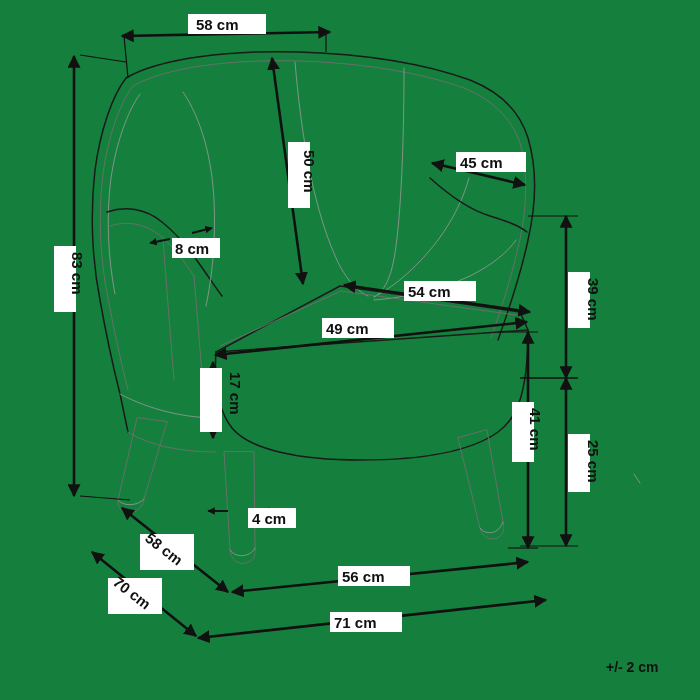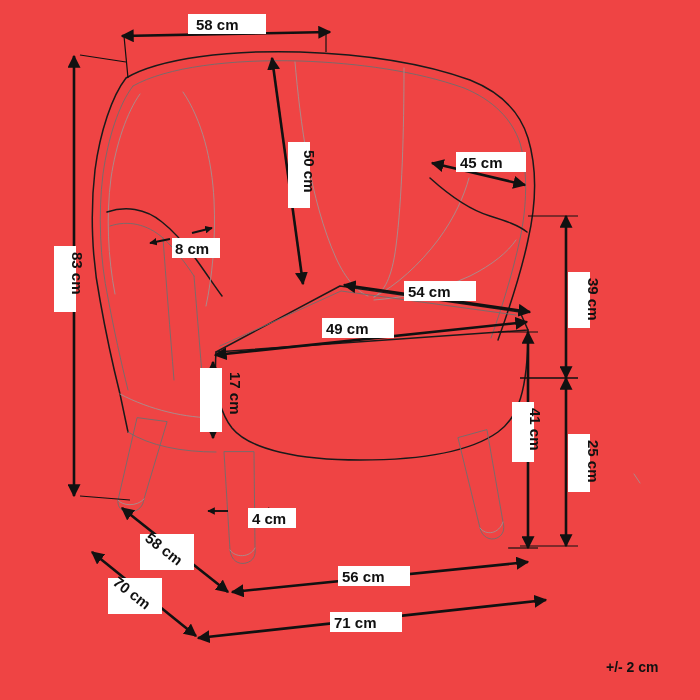--- a/index.html
+++ b/index.html
@@ -7,21 +7,21 @@
     padding: 0;
     background: #ffffff;
   }
   body {
     font-family: "Liberation Sans", sans-serif;
   }
   #canvas {
     position: relative;
     width: 700px;
     height: 700px;
-    background: #ef4444;
+    background: #15803d;
     overflow: hidden;
   }
   #drawing {
     position: absolute;
     left: 0;
     top: 0;
     width: 700px;
     height: 700px;
   }
   .dim-text {

